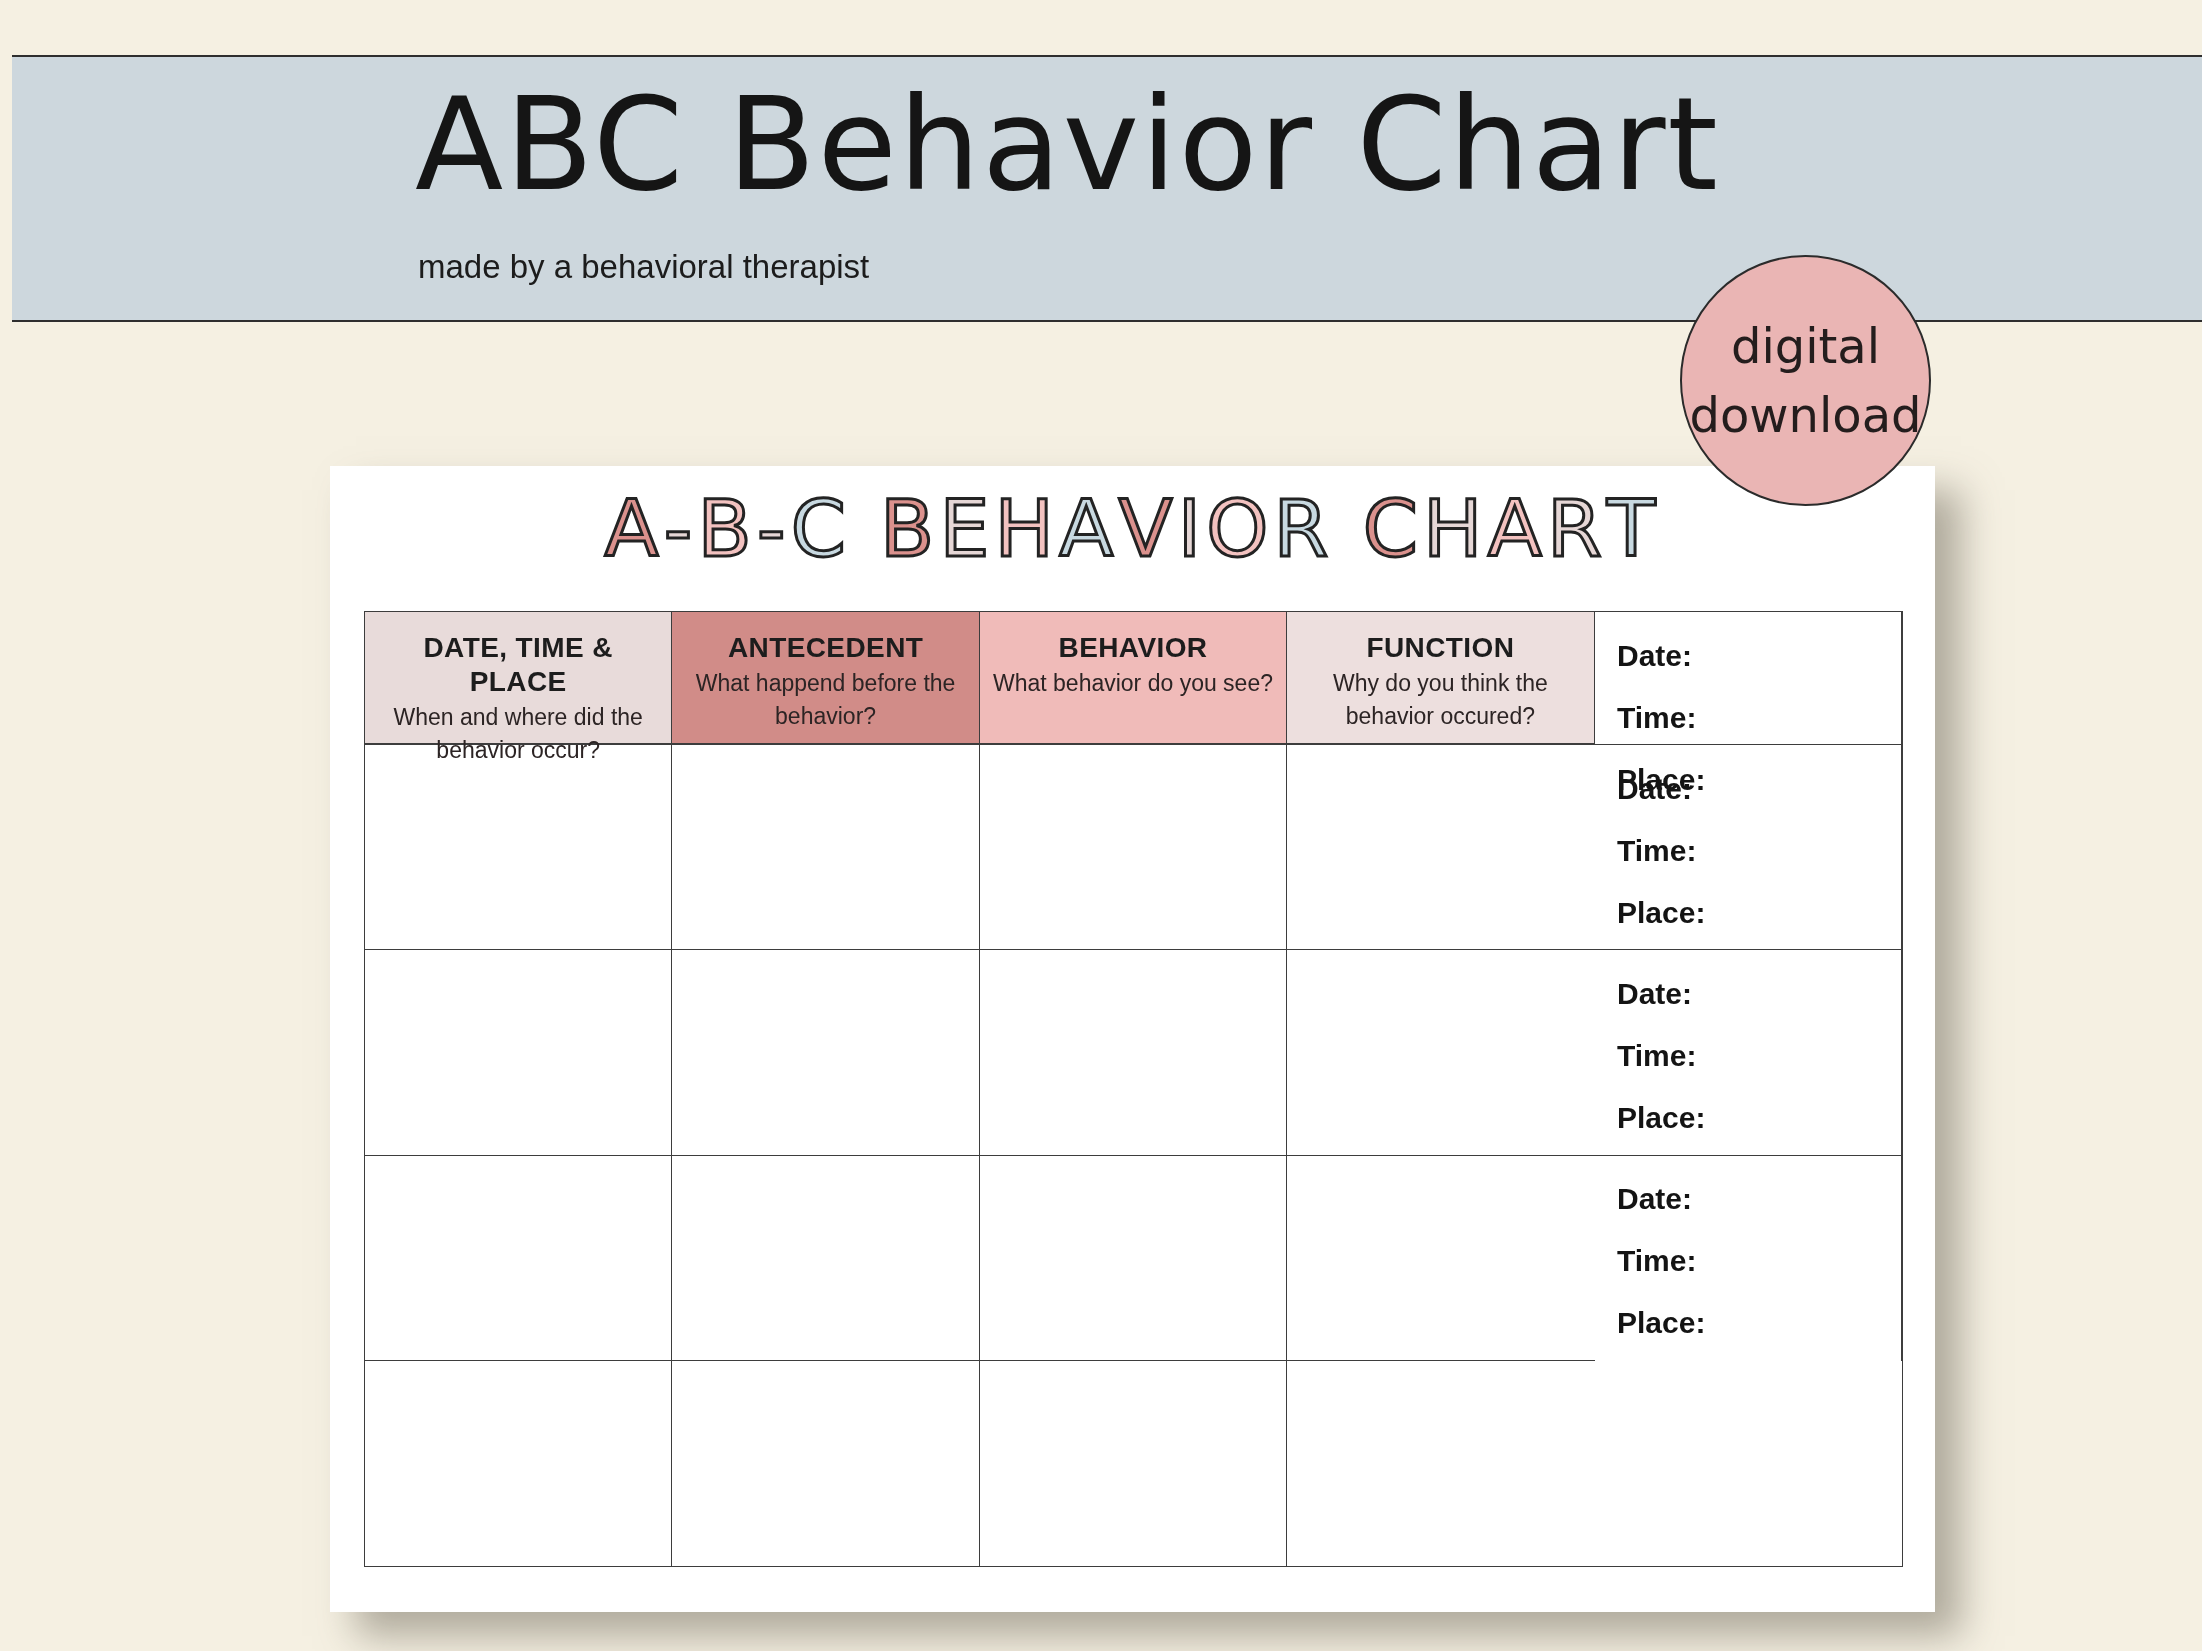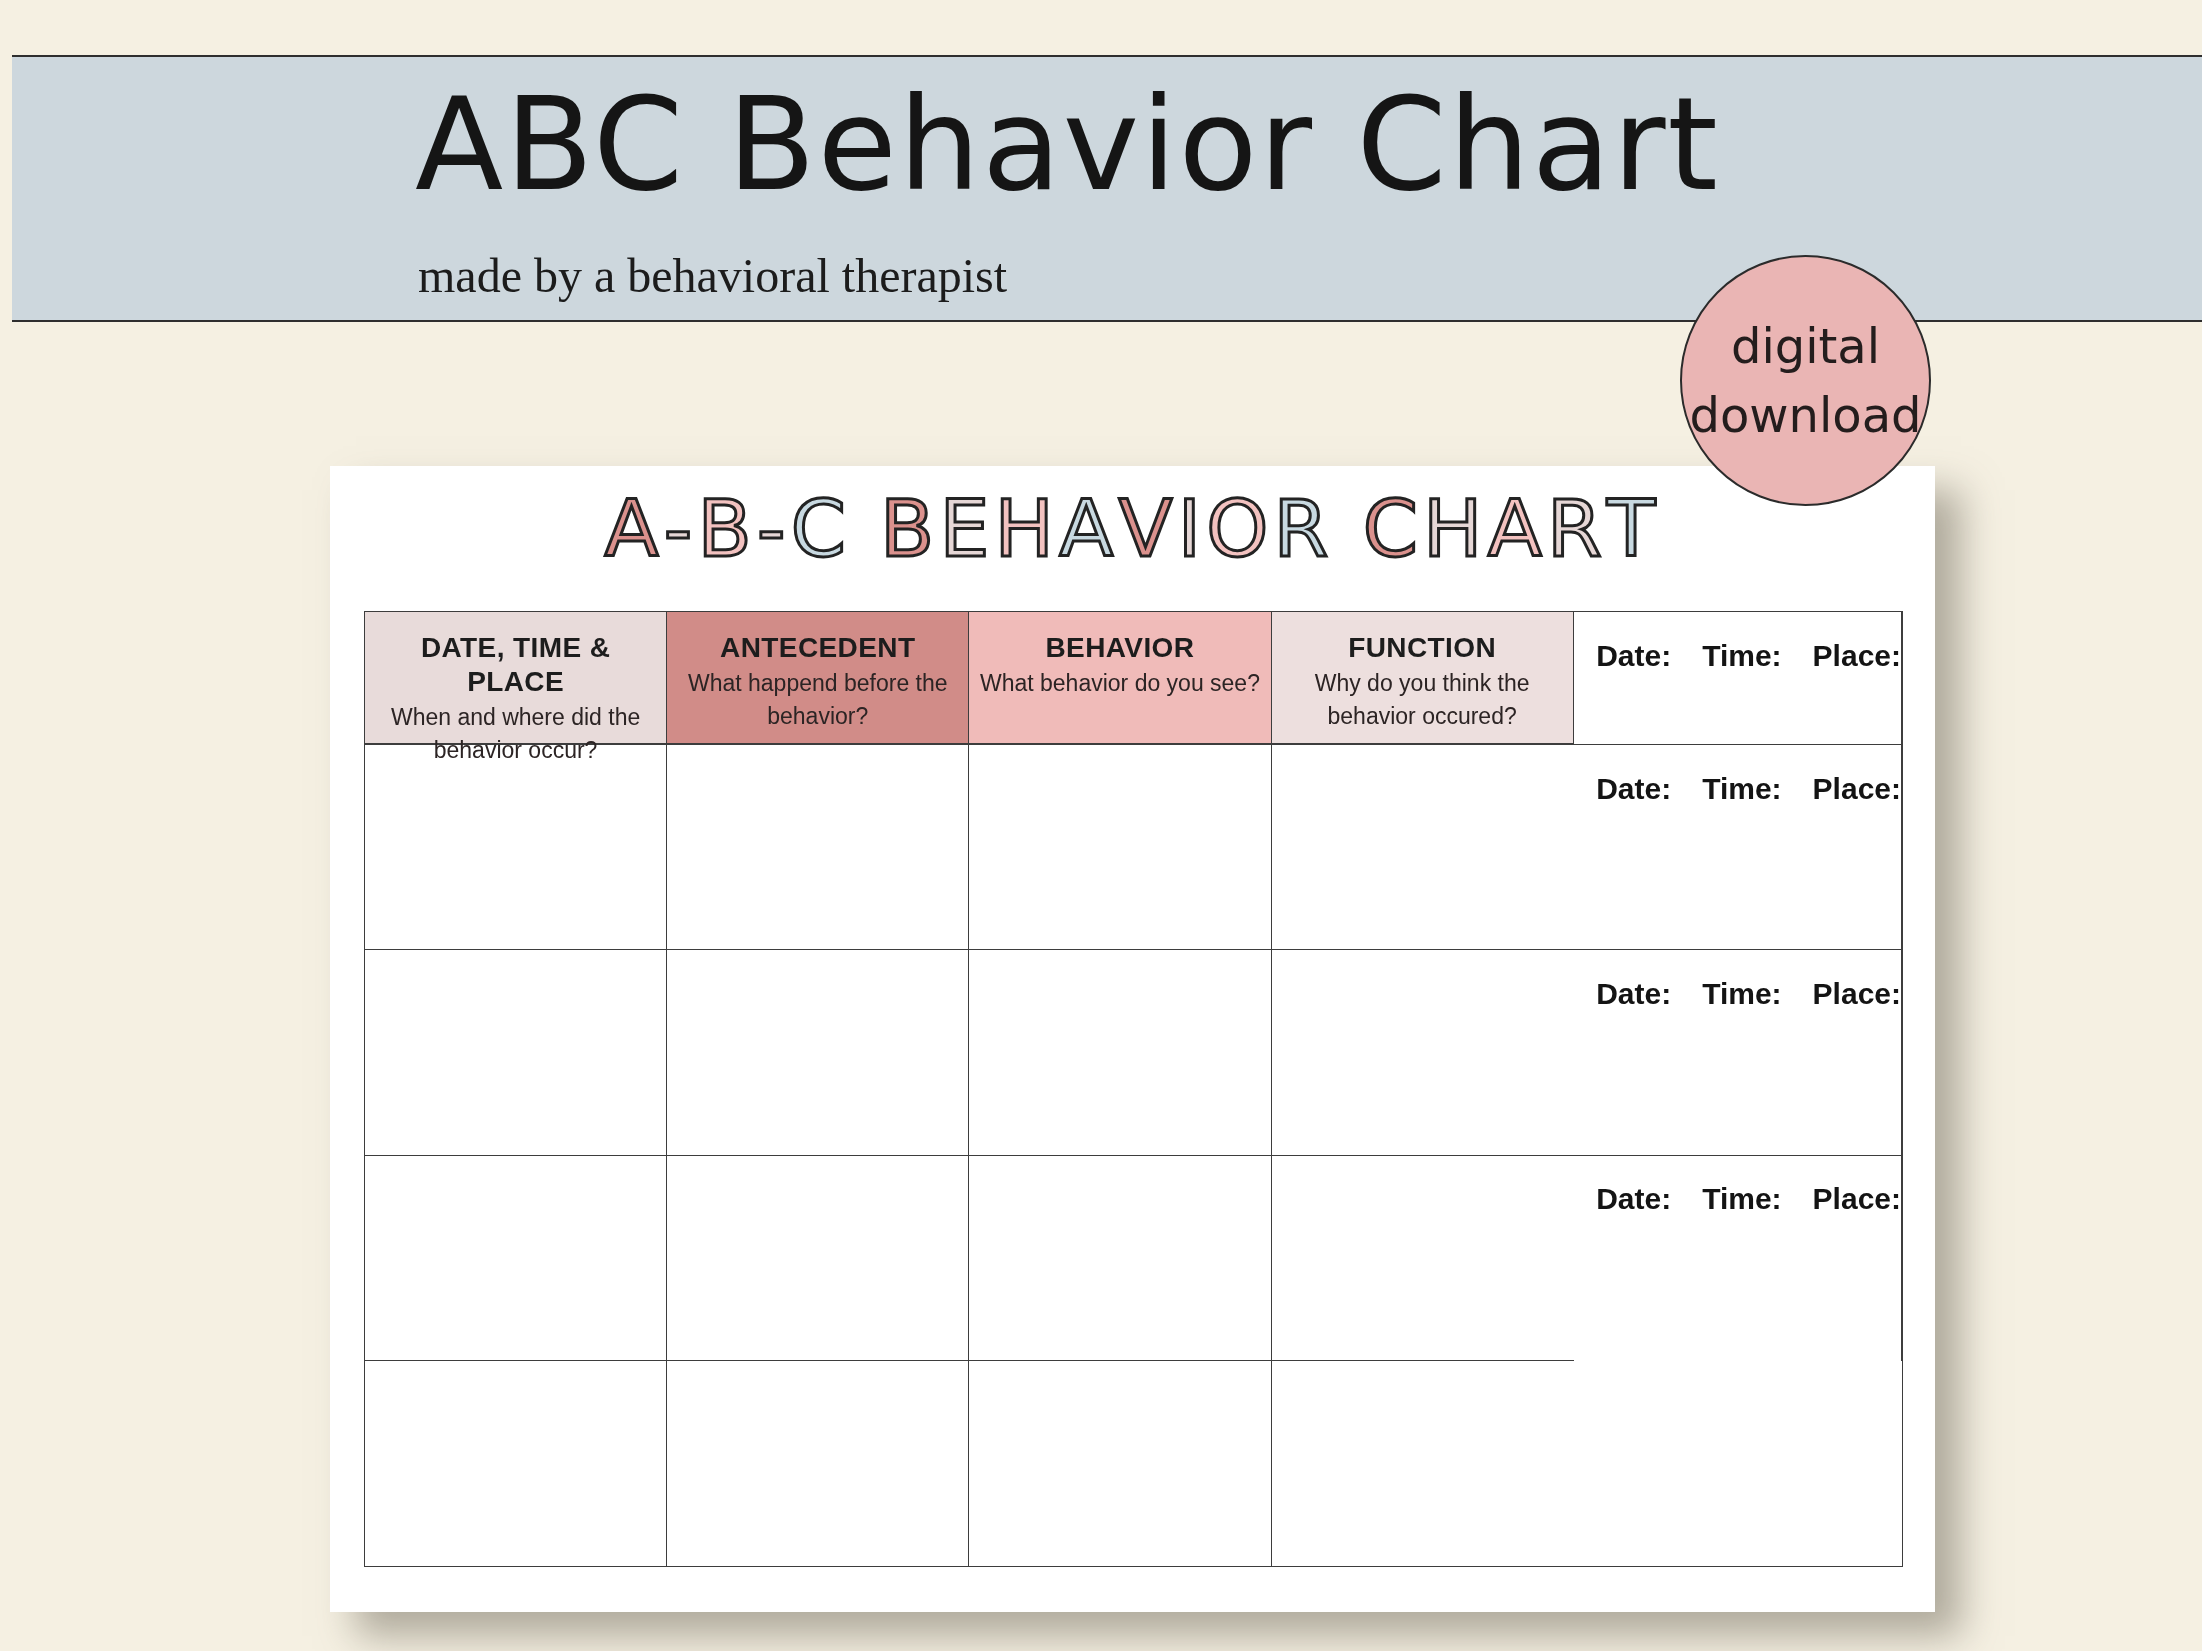--- a/index.html
+++ b/index.html
@@ -7,21 +7,21 @@
   .canvas{position:relative;width:2203px;height:1652px;overflow:hidden;
           font-family:"Liberation Sans",sans-serif;background:#f5f0e2;}
 
   
   .banner{position:absolute;left:12px;top:55px;width:2203px;height:267px;
           border-top:2.6px solid #2e2e2e;border-bottom:2.6px solid #2e2e2e;}
   .banner-title{position:absolute;left:403px;top:17px;
           font-family:"DejaVu Sans",sans-serif;font-weight:400;
           font-size:129px;line-height:1.1;color:#151515;letter-spacing:1.7px;}
   .banner-subtitle{position:absolute;left:406px;top:191px;
-          font-family:Liberation Serif, serif;font-size:48px;color:#1c1c1c;}
+          font-family:Liberation Sans, sans-serif;font-size:33px;color:#1c1c1c;}
 
   
   .badge{position:absolute;left:1680px;top:255px;width:251px;height:251px;
          border-radius:50%;border:2.6px solid #2b2b2b;z-index:5;
          display:flex;flex-direction:column;align-items:center;justify-content:center;
          gap:13px;font-family:"DejaVu Sans",sans-serif;font-size:48px;color:#241d1d;}
 
   
   .page{position:absolute;left:330px;top:466px;width:1605px;height:1146px;
         background:#ffffff;box-shadow:26px 24px 36px rgba(108,101,88,0.5);}
@@ -40,21 +40,21 @@
   .head-cell{border-right:1.7px solid #3d3d3d;border-bottom:2.6px solid #3d3d3d;
         display:flex;flex-direction:column;align-items:center;
         padding:19px 6.9px 0 6.9px;text-align:center;}
   .head-cell:nth-child(5){border-right:none;}
   .col-title{font-weight:bold;font-size:28px;line-height:34px;color:#1d1d1d;letter-spacing:0.4px;}
   .col-sub{font-size:23px;line-height:33px;color:#2c2424;margin-top:1.7px;}
 
   .cell{border-right:1.7px solid #3d3d3d;border-bottom:1.7px solid #3d3d3d;}
   .cell.last-col{border-right:none;}
   .cell.last-row{border-bottom:none;}
-  .label-cell{display:flex;flex-direction:row;gap:31px;padding:27.5px 0 0 22.4px;}
+  .label-cell{display:flex;flex-direction:column;gap:31px;padding:27.5px 0 0 22.4px;}
   .row-label{font-weight:bold;font-size:30px;line-height:31px;color:#141414;}
 </style>
 </head>
 <body>
 
 <div class="canvas" style="background-color: rgb(245, 240, 226);">
 
   <div class="banner" style="background-color: rgb(205, 215, 221);">
     <div class="banner-title">ABC Behavior Chart</div>
     <div class="banner-subtitle">made by a behavioral therapist</div>

